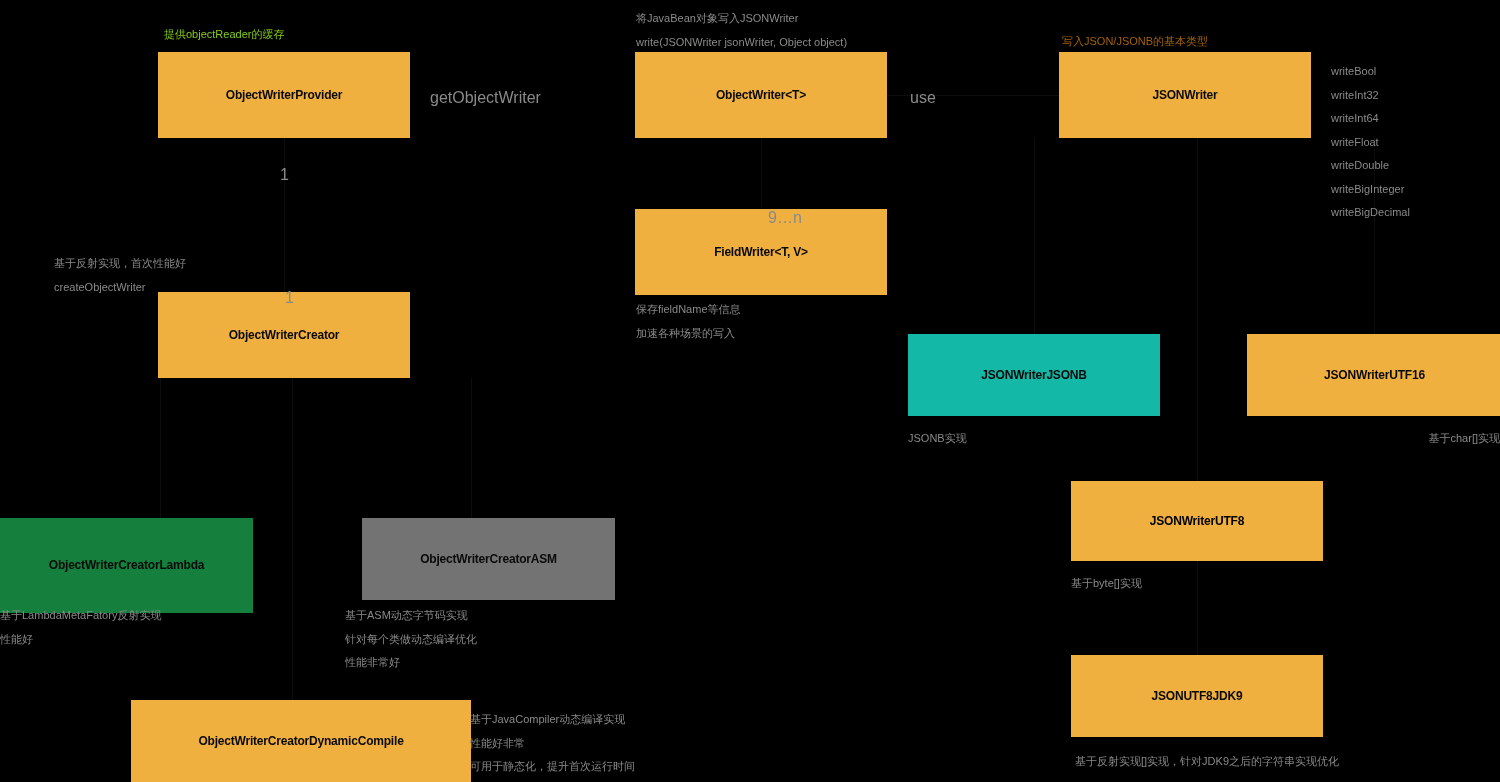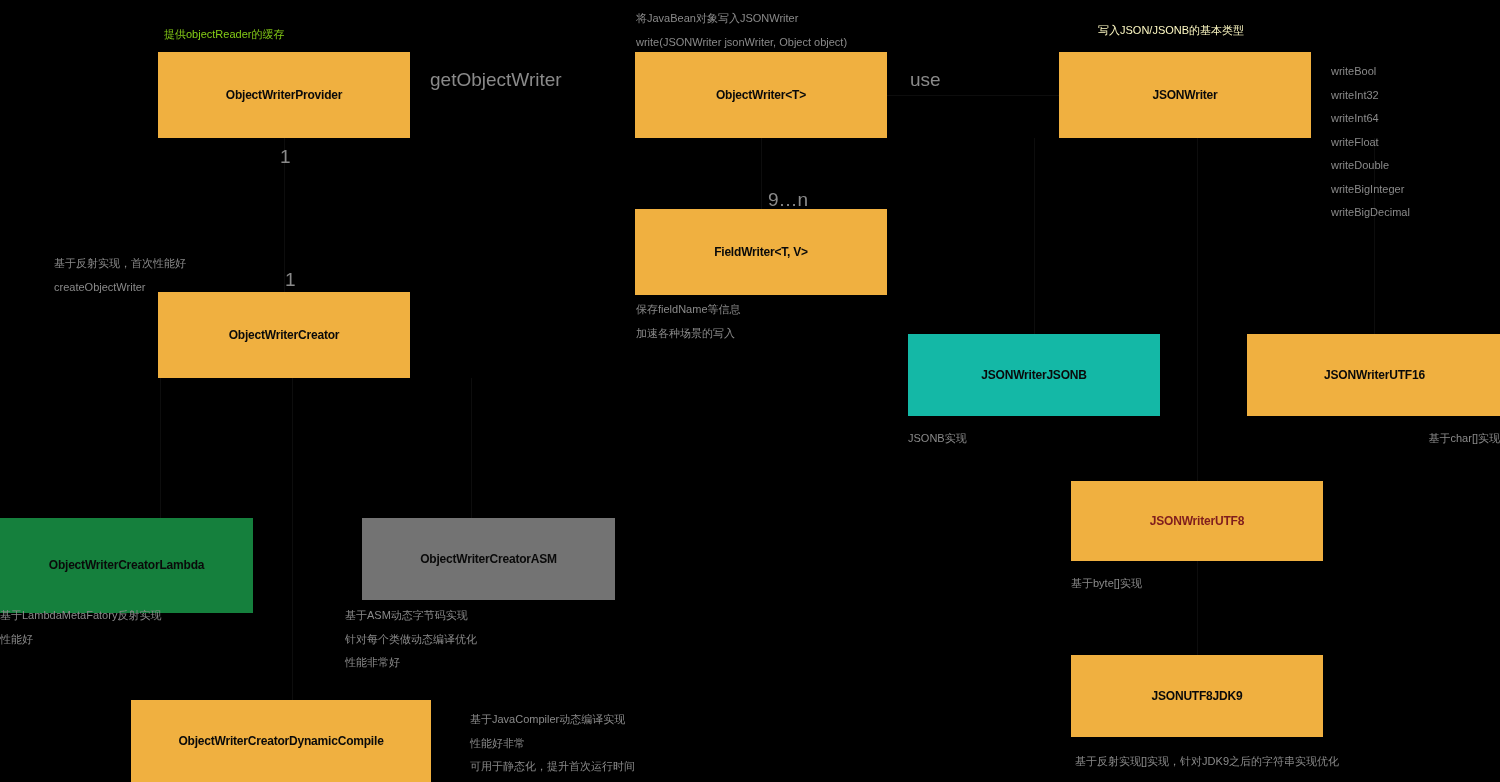--- a/index.html
+++ b/index.html
@@ -43,24 +43,25 @@
   }
   .note.right {
     text-align: right;
   }
   .note.center {
     text-align: left;
   }
   .edge-label {
     position: absolute;
     color: #8a8a8a;
-    font-size: 19px;
+    font-size: 16px;
     line-height: 20px;
     white-space: pre;
     text-align: center;
+    margin-top: 18px;
   }
   .connector {
     position: absolute;
     background: #0d0d0d;
   }
   .connector.v { width: 1px; }
   .connector.h { height: 1px; }
 </style>
 </head>
 <body>
@@ -79,31 +80,31 @@
       <div class="connector v" style="left: 1197px; top: 561px; height: 94px;"></div>
     </div>
   <div id="nodes-layer">
       <div class="node" style="left: 158px; top: 52px; width: 252px; height: 86px; background: rgb(240, 176, 64); color: rgb(10, 10, 10);">ObjectWriterProvider</div>
       <div class="node" style="left: 635px; top: 52px; width: 252px; height: 86px; background: rgb(240, 176, 64); color: rgb(10, 10, 10);">ObjectWriter&lt;T&gt;</div>
       <div class="node" style="left: 1059px; top: 52px; width: 252px; height: 86px; background: rgb(240, 176, 64); color: rgb(10, 10, 10);">JSONWriter</div>
       <div class="node" style="left: 635px; top: 209px; width: 252px; height: 86px; background: rgb(240, 176, 64); color: rgb(10, 10, 10);">FieldWriter&lt;T, V&gt;</div>
       <div class="node" style="left: 158px; top: 292px; width: 252px; height: 86px; background: rgb(240, 176, 64); color: rgb(10, 10, 10);">ObjectWriterCreator</div>
       <div class="node" style="left: 908px; top: 334px; width: 252px; height: 82px; background: #14b8a6; color: rgb(10, 10, 10);">JSONWriterJSONB</div>
       <div class="node" style="left: 1247px; top: 334px; width: 255px; height: 82px; background: rgb(240, 176, 64); color: rgb(10, 10, 10);">JSONWriterUTF16</div>
-      <div class="node" style="left: 1071px; top: 481px; width: 252px; height: 80px; background: rgb(240, 176, 64); color: #7f1d1d;">JSONWriterUTF8</div>
+      <div class="node" style="left: 1071px; top: 481px; width: 252px; height: 80px; background: rgb(240, 176, 64); color: #000000;">JSONWriterUTF8</div>
       <div class="node" style="left: 0px; top: 518px; width: 253px; height: 95px; background: #15803d; color: rgb(10, 10, 10);">ObjectWriterCreatorLambda</div>
       <div class="node" style="left: 362px; top: 518px; width: 253px; height: 82px; background: #737373; color: rgb(10, 10, 10);">ObjectWriterCreatorASM</div>
       <div class="node" style="left: 1071px; top: 655px; width: 252px; height: 82px; background: rgb(240, 176, 64); color: rgb(10, 10, 10);">JSONUTF8JDK9</div>
-      <div class="node" style="left: 131px; top: 700px; width: 300px; height: 82px; background: rgb(240, 176, 64); color: rgb(10, 10, 10);">ObjectWriterCreatorDynamicCompile</div>
+      <div class="node" style="left: 131px; top: 700px; width: 340px; height: 82px; background: rgb(240, 176, 64); color: rgb(10, 10, 10);">ObjectWriterCreatorDynamicCompile</div>
     </div>
   <div id="notes-layer">
       <div class="note" style="left: 164px; top: 23px; color: #84cc16;">提供objectReader的缓存</div>
       <div class="note" style="left: 636px; top: 7px; color: rgb(138, 138, 138);">将JavaBean对象写入JSONWriter
 write(JSONWriter jsonWriter, Object object)</div>
-      <div class="note" style="left: 1062px; top: 19px; color: #fef9c3; margin-left: 36px;">写入JSON/JSONB的基本类型</div>
+      <div class="note" style="left: 1062px; top: 30px; color: #a16207;">写入JSON/JSONB的基本类型</div>
       <div class="note" style="left: 1331px; top: 60px; color: rgb(138, 138, 138);">writeBool
 writeInt32
 writeInt64
 writeFloat
 writeDouble
 writeBigInteger
 writeBigDecimal</div>
       <div class="note" style="left: 54px; top: 252px; color: rgb(138, 138, 138);">基于反射实现，首次性能好
 createObjectWriter</div>
       <div class="note" style="left: 636px; top: 298px; color: rgb(138, 138, 138);">保存fieldName等信息

